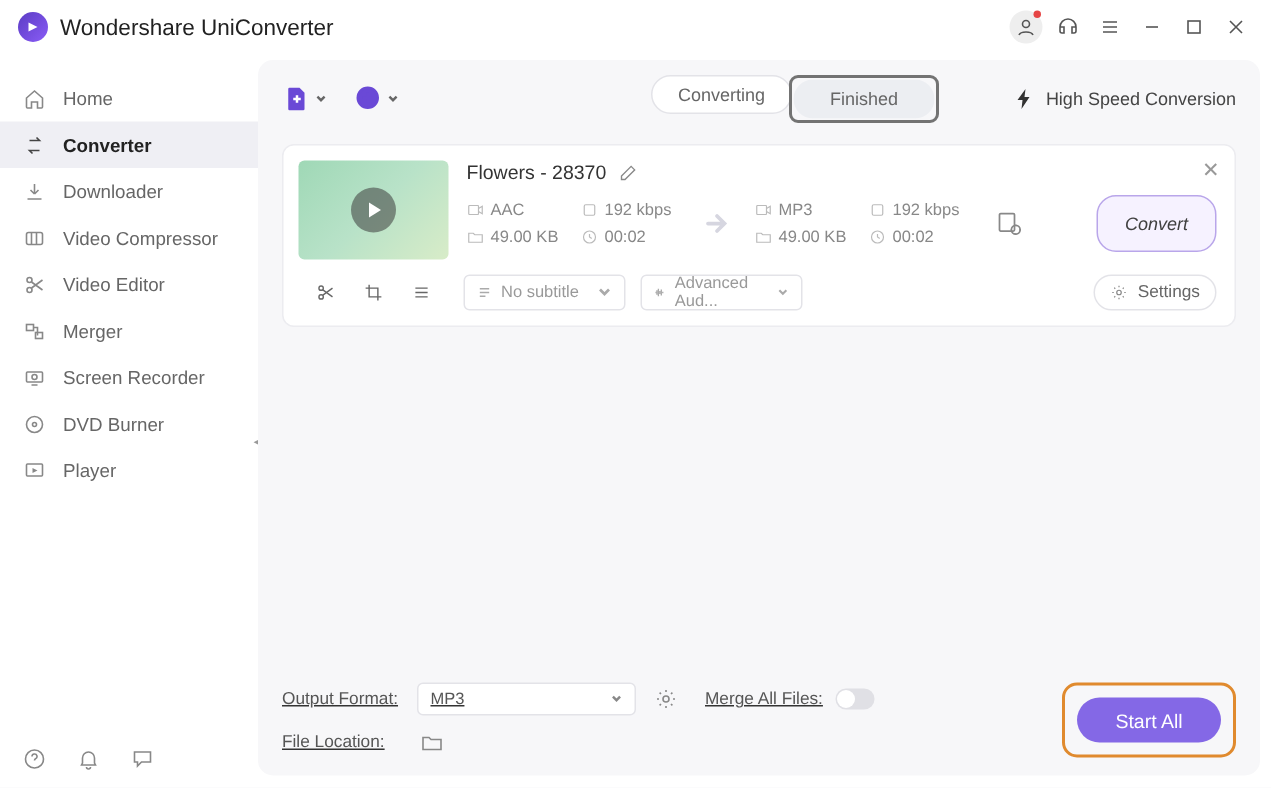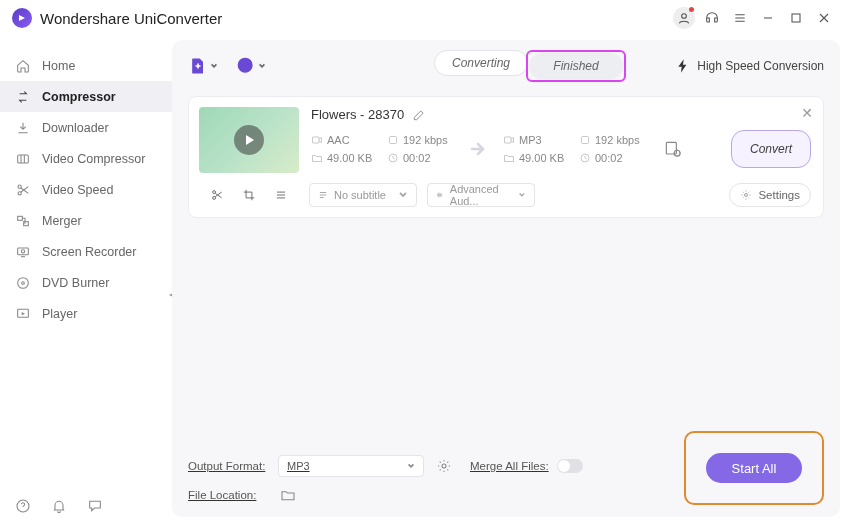--- a/index.html
+++ b/index.html
@@ -23,24 +23,24 @@
 .collapse { position: absolute; right: -6px; top: 246px; width: 12px; height: 24px; display: flex; align-items: center; justify-content: center; color: #999; }
 .bottombar { position: absolute; bottom: 10px; left: 14px; display: flex; gap: 18px; }
 .bottombar .bi { width: 18px; height: 18px; color: #888; display: flex; align-items: center; justify-content: center; }
 .bottombar svg { width: 16px; height: 16px; stroke: currentColor; fill: none; stroke-width: 1.6; }
 .main { flex: 1; background: #f7f7f9; border-radius: 10px; margin: 4px 10px 8px 0; position: relative; display: flex; flex-direction: column; }
 .toolbar { display: flex; align-items: center; padding: 10px 16px 8px 16px; }
 .addbtn { display: flex; align-items: center; gap: 2px; color: #6a49d6; margin-right: 18px; }
 .addbtn svg.base { width: 20px; height: 20px; fill: #6a49d6; }
 .addbtn svg.car { width: 8px; height: 8px; stroke: #666; fill: none; stroke-width: 2; }
 .tabgroup { display: flex; margin-left: 150px; position: relative; }
-.tab { width: 94px; height: 26px; border-radius: 13px; display: flex; align-items: center; justify-content: center; color: #666; font-size: 12px; border: 1px solid transparent; font-style: italic; }
+.tab { width: 94px; height: 26px; border-radius: 13px; display: flex; align-items: center; justify-content: center; color: #666; font-size: 12px; border: 1px solid transparent; }
 .tab.converting { background: #fff; border: 1px solid #e3e3e8; }
 .tab.finished { background: #eceef2; }
-.finwrap { border: 2px solid #d946ef; border-radius: 6px; padding: 1px; margin-left: -2px; }
+.finwrap { border: 2px solid #737373; border-radius: 6px; padding: 1px; margin-left: -2px; }
 .toolbar .spacer { flex: 1; }
 .hsc { display: flex; align-items: center; gap: 6px; font-size: 12px; color: #444; }
 .hsc svg { width: 16px; height: 16px; fill: #333; }
 .card { margin: 6px 16px 0 16px; background: #fff; border: 1px solid #ececf0; border-radius: 8px; padding: 10px 12px 10px 10px; position: relative; }
 .cardtop { display: flex; }
 .thumb { width: 100px; height: 66px; border-radius: 4px; background: linear-gradient(135deg,#9fd8b6,#b8e2c8,#d8ecc8); display: flex; align-items: center; justify-content: center; }
 .play { width: 30px; height: 30px; border-radius: 50%; background: rgba(60,60,60,.55); display: flex; align-items: center; justify-content: center; }
 .play svg { width: 12px; height: 12px; fill: #fff; }
 .info { flex: 1; padding-left: 12px; }
 .row1 { display: flex; align-items: center; gap: 8px; margin-bottom: 8px; }
@@ -71,21 +71,21 @@
 .frow { display: flex; align-items: center; gap: 10px; font-size: 11.5px; color: #555; }
 .frow .lbl { width: 80px; }
 .sel { width: 146px; height: 22px; border: 1px solid #e3e3e8; border-radius: 4px; background: #fff; display: flex; align-items: center; padding: 0 8px; font-size: 11px; color: #555; }
 .sel .car { margin-left: auto; }
 .sel svg { width: 8px; height: 8px; stroke: #888; fill: none; stroke-width: 2; }
 .iconbtn { width: 20px; height: 20px; display: flex; align-items: center; justify-content: center; }
 .iconbtn svg { width: 16px; height: 16px; stroke: #888; fill: none; stroke-width: 1.6; }
 .merge { display: flex; align-items: center; gap: 8px; margin-left: 6px; }
 .switch { width: 26px; height: 14px; border-radius: 7px; background: #e0e0e5; position: relative; }
 .switch::after { content: ""; position: absolute; left: 1px; top: 1px; width: 12px; height: 12px; border-radius: 50%; background: #fff; }
-.startwrap { margin-left: auto; border: 2px solid #e08a2e; border-radius: 10px; padding: 20px; }
+.startwrap { margin-left: auto; border: 2px solid #e08a2e; border-radius: 10px; padding: 8px; }
 .startall { width: 96px; height: 30px; border-radius: 15px; background: #8468e6; color: #fff; display: flex; align-items: center; justify-content: center; font-size: 13px; }
 </style>
 </head>
 <body>
 
 <div class="titlebar">
   <div class="logo">
     <svg viewBox="0 0 10 10">
         <path d="M2 2 L8 5 L2 8 Z" fill="#fff"></path>
       </svg>
@@ -137,21 +137,21 @@
           </svg>
         </span>
         <span>Home</span>
       </div>
     <div class="navitem active">
         <span class="nic">
           <svg viewBox="0 0 24 24">
             <path d="M7 7h10l-3-3M17 17H7l3 3"></path>
           </svg>
         </span>
-        <span>Compressor</span>
+        <span>Converter</span>
       </div>
     <div class="navitem">
         <span class="nic">
           <svg viewBox="0 0 24 24">
             <path d="M12 4v10m0 0l-4-4m4 4l4-4M5 19h14"></path>
           </svg>
         </span>
         <span>Downloader</span>
       </div>
     <div class="navitem">
@@ -164,21 +164,21 @@
         <span>Video Compressor</span>
       </div>
     <div class="navitem">
         <span class="nic">
           <svg viewBox="0 0 24 24">
             <circle cx="7" cy="7" r="2.5"></circle>
             <circle cx="7" cy="17" r="2.5"></circle>
             <path d="M9 9l11 8M9 15L20 7"></path>
           </svg>
         </span>
-        <span>Video Speed</span>
+        <span>Video Editor</span>
       </div>
     <div class="navitem">
         <span class="nic">
           <svg viewBox="0 0 24 24">
             <rect x="4" y="5" width="7" height="6"></rect>
             <rect x="13" y="13" width="7" height="6"></rect>
             <path d="M11 8h4v8"></path>
           </svg>
         </span>
         <span>Merger</span>

